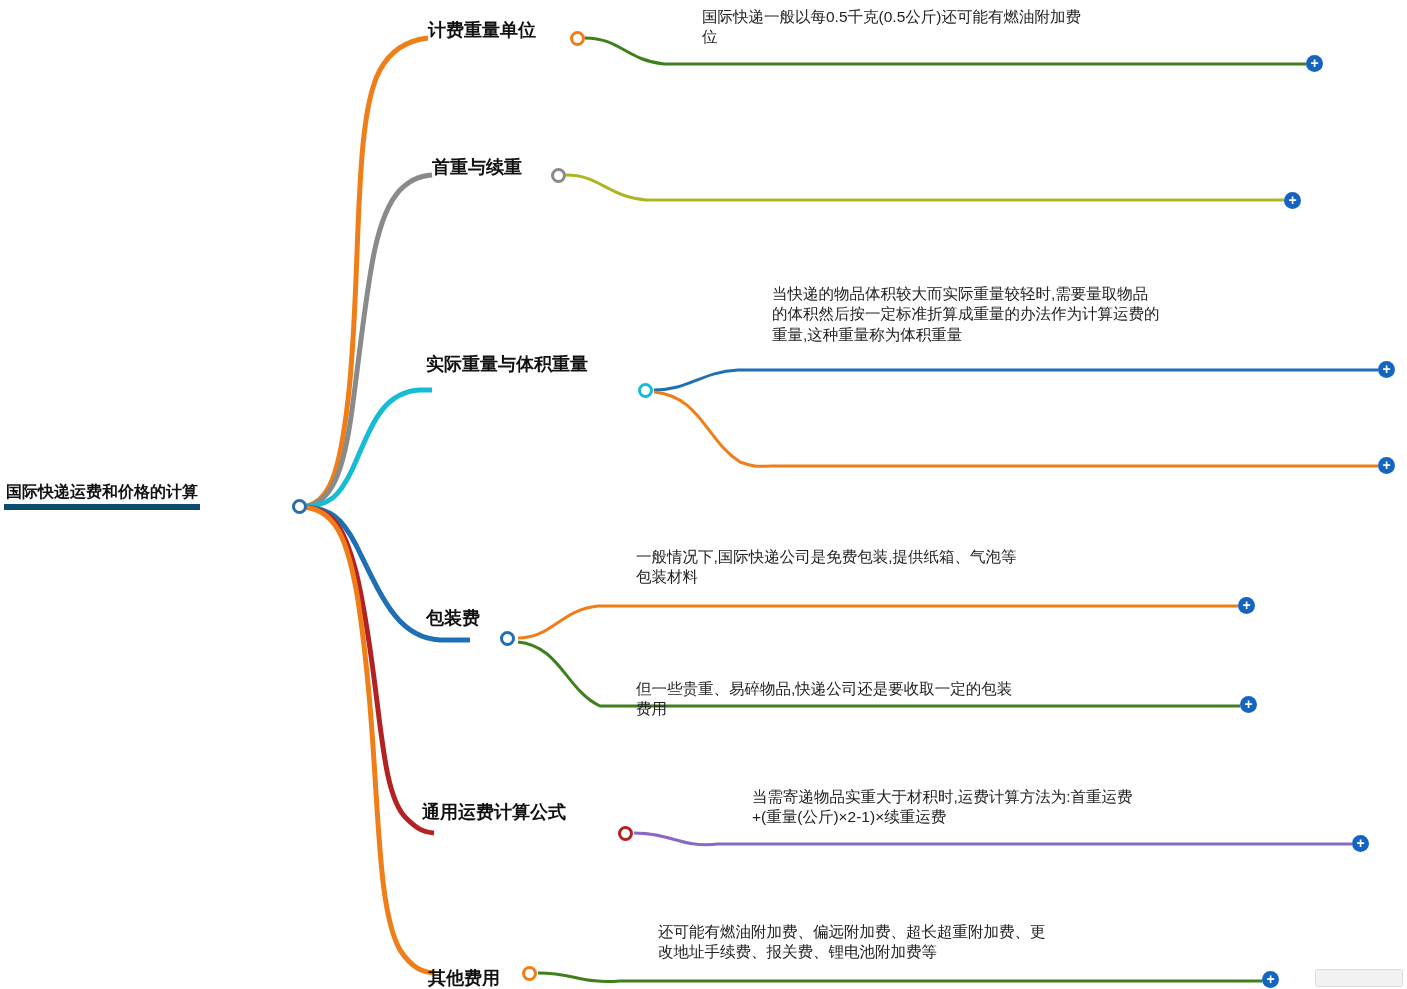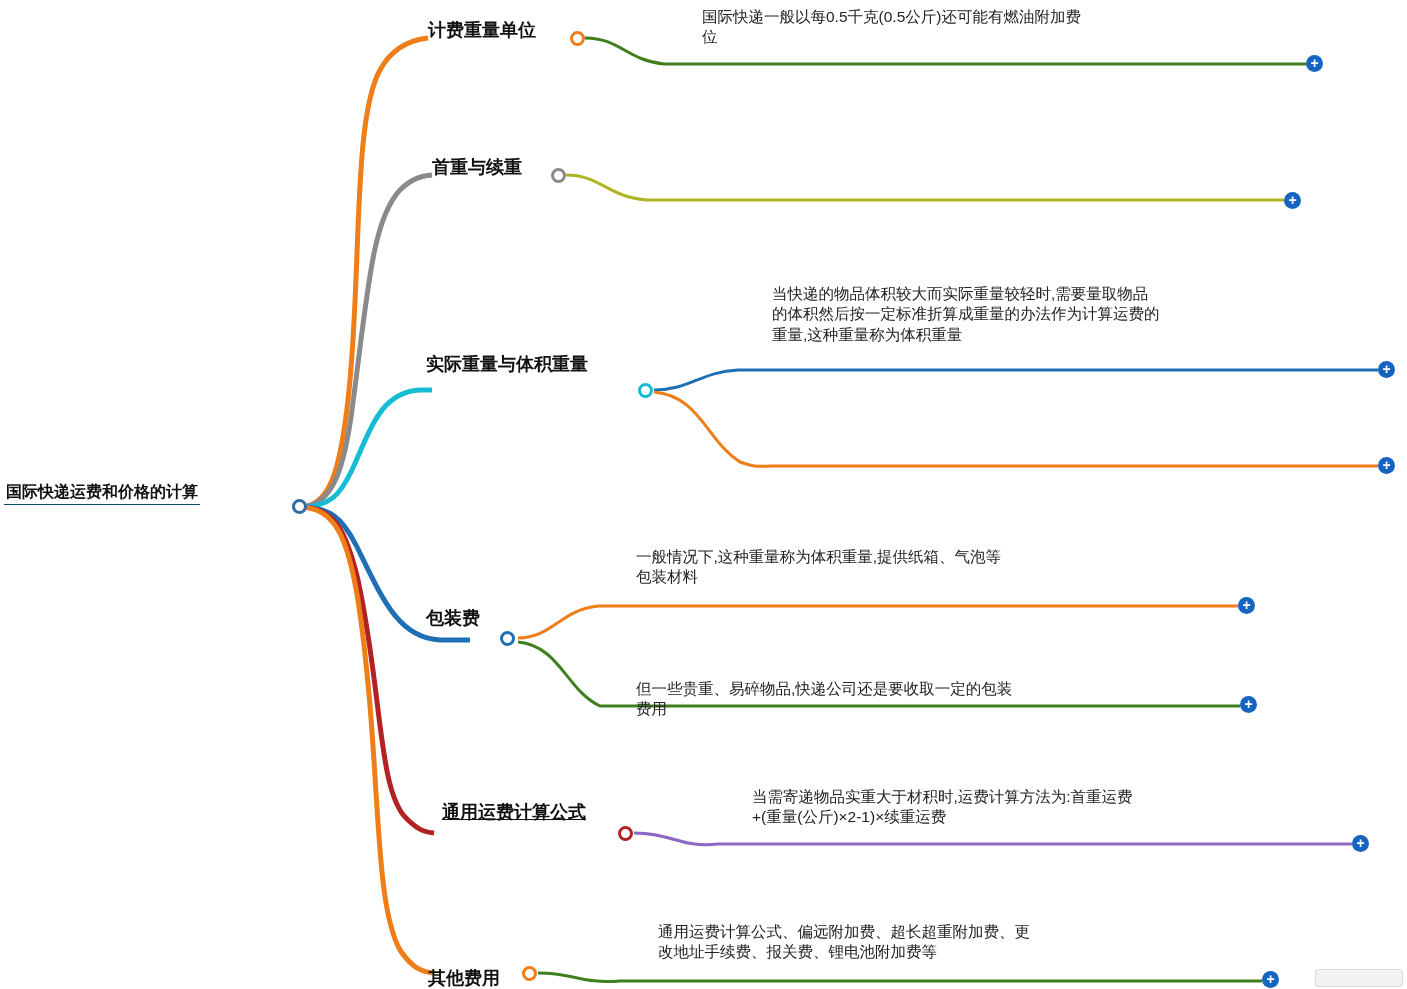--- a/index.html
+++ b/index.html
@@ -29,21 +29,21 @@
   }
   .node {
     position: absolute;
     white-space: pre;
     line-height: 1.32;
   }
   .root-node {
     font-weight: bold;
     font-size: 16px;
     color: #111111;
-    border-bottom: 1px solid #0c4a6e;
+    border-bottom: 6px solid #0c4a6e;
     padding: 1px 2px 2px 2px;
   }
   .branch-node {
     font-weight: bold;
     font-size: 18px;
     color: #111111;
     padding: 1px 2px 2px 2px;
   }
   .leaf-node {
     font-size: 15.5px;
@@ -137,33 +137,33 @@
   <div class="node branch-node" style="left:424px; top:352px;">实际重量与体积重量</div>
   <div class="node-dot" style="left:638px; top:383px; border:3px solid #16bcd4;"></div>
   <div class="node leaf-node" style="left:770px; top:283px;">当快递的物品体积较大而实际重量较轻时,需要量取物品
 的体积然后按一定标准折算成重量的办法作为计算运费的
 重量,这种重量称为体积重量</div>
   <div class="plus" style="left:1378px; top:361px;">+</div>
   <div class="plus" style="left:1378px; top:457px;">+</div>
 
   <div class="node branch-node" style="left:424px; top:606px;">包装费</div>
   <div class="node-dot" style="left:500px; top:631px; border:3px solid #1f6fb5;"></div>
-  <div class="node leaf-node" style="left:634px; top:546px;">一般情况下,这种重量称为体积重量,提供纸箱、气泡等
+  <div class="node leaf-node" style="left:634px; top:546px;">一般情况下,国际快递公司是免费包装,提供纸箱、气泡等
 包装材料</div>
   <div class="plus" style="left:1238px; top:597px;">+</div>
   <div class="node leaf-node" style="left:634px; top:646px;margin-top:32px;">但一些贵重、易碎物品,快递公司还是要收取一定的包装
 费用</div>
   <div class="plus" style="left:1240px; top:696px;">+</div>
 
-  <div class="node branch-node" style="left:440px; top:800px;text-decoration:underline;">通用运费计算公式</div>
+  <div class="node branch-node" style="left:420px; top:800px;">通用运费计算公式</div>
   <div class="node-dot" style="left:618px; top:826px; border:3px solid #b32222;"></div>
   <div class="node leaf-node" style="left:750px; top:786px;">当需寄递物品实重大于材积时,运费计算方法为:首重运费
 +(重量(公斤)×2-1)×续重运费</div>
   <div class="plus" style="left:1352px; top:835px;">+</div>
 
   <div class="node branch-node" style="left:426px; top:941px;margin-top:25px;">其他费用</div>
   <div class="node-dot" style="left:522px; top:966px; border:3px solid #ef7d18;"></div>
-  <div class="node leaf-node" style="left:656px; top:921px;">通用运费计算公式、偏远附加费、超长超重附加费、更
+  <div class="node leaf-node" style="left:656px; top:921px;">还可能有燃油附加费、偏远附加费、超长超重附加费、更
 改地址手续费、报关费、锂电池附加费等</div>
   <div class="plus" style="left:1262px; top:971px;">+</div>
 
   <div class="scroll-corner"></div>
 </div>
 
 </body></html>

